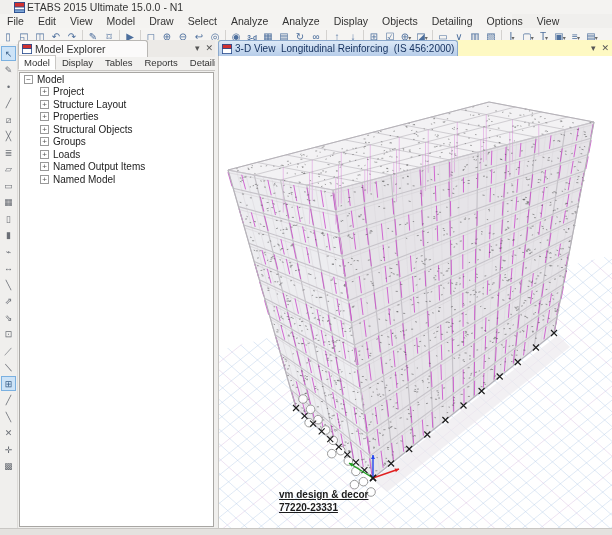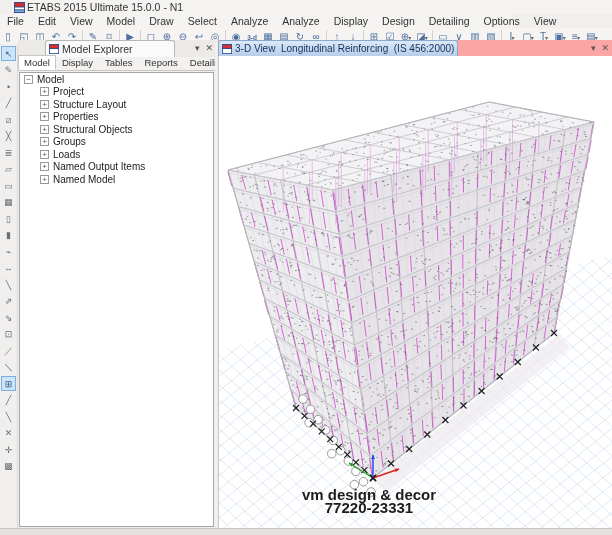--- a/index.html
+++ b/index.html
@@ -26,49 +26,49 @@
   .leftstrip{position:absolute;left:0;top:44px;width:17px;height:491px;background:#f0efed;
     border-right:1px solid #dddbd8;display:flex;flex-direction:column;align-items:center;}
   .ls-icon{width:15px;height:15px;margin-top:1.5px;font-size:9px;line-height:15px;text-align:center;
     color:#6b6f76;cursor:default;border:1px solid transparent;box-sizing:border-box;}
   .ls-icon.active{background:#cde3f7;border:1px solid #7ab0e0;color:#3a5f88;}
   
   .explorer{position:absolute;left:18px;top:40px;width:198px;height:488px;}
   .exp-header{position:absolute;left:0;top:0;width:198px;height:17px;background:#eceae7;}
   .exp-tab{position:absolute;left:0;top:0;height:17px;width:130px;background:#fbfafa;
     border:1px solid #b9b7b4;border-bottom:none;border-radius:3px 3px 0 0;
-    display:flex;align-items:center;box-sizing:border-box;margin-left:27px;}
+    display:flex;align-items:center;box-sizing:border-box;}
   .exp-tab .applogo{width:10px;height:10px;margin:0 3px 0 3px;}
   .exp-title{font-size:10.5px;color:#333;}
   .win-btns{position:absolute;right:3px;top:2px;display:flex;gap:6px;font-size:9px;color:#555;}
   .win-btns span{cursor:default;line-height:12px;}
   .exp-tabs{position:absolute;left:0;top:17px;width:198px;height:14px;background:#f2f1ef;
     display:flex;align-items:flex-end;border-bottom:1px solid #c9c7c4;box-sizing:border-box;}
   .etab{font-size:9.5px;color:#333;padding:1px 5px 1px 5px;border:1px solid transparent;cursor:default;}
   .etab.active{background:#fff;border:1px solid #c9c7c4;border-bottom:1px solid #fff;}
   .tree-box{position:absolute;left:1px;top:32px;width:195px;height:455px;background:#fff;
     border:1px solid #a8a6a3;box-sizing:border-box;overflow:hidden;}
   .tree-row{display:flex;align-items:center;height:12.5px;font-size:10px;color:#222;cursor:default;}
   .tree-row .pm{width:9px;height:9px;border:1px solid #999;box-sizing:border-box;font-size:8px;
     line-height:7px;text-align:center;color:#555;background:#fff;margin-right:4px;flex:0 0 auto;}
   .indent0{padding-left:4px;} .indent1{padding-left:20px;}
   
   .mainview{position:absolute;left:218px;top:40px;width:394px;height:488px;}
-  .mv-header{position:absolute;left:0;top:0;width:394px;height:16px;background:#fca5a5;}
+  .mv-header{position:absolute;left:0;top:0;width:394px;height:16px;background:#fef9c3;}
   .mv-tab{position:absolute;left:0;top:0;height:16px;width:240px;
     background:linear-gradient(#dce9f7,#b7cde9);
     border:1px solid #8aa8cc;border-bottom:none;border-radius:3px 3px 0 0;
     display:flex;align-items:center;box-sizing:border-box;}
   .mv-tab .applogo{width:10px;height:10px;margin:0 3px;}
   .mv-title{font-size:10px;color:#15315e;white-space:pre;}
   .viewport{position:absolute;left:0;top:16px;width:394px;height:472px;background:#fff;
     border-left:1px solid #c9c7c4;box-sizing:border-box;}
   .viewport svg{position:absolute;left:0;top:0;}
-  .watermark{position:absolute;left:60px;top:432px;width:180px;text-align:center;
-    color:#1c1c1c;font-weight:bold;font-size:15px;line-height:13px;}
+  .watermark{position:absolute;left:60px;top:432px;width:180px;text-align:left;
+    color:#1c1c1c;font-weight:bold;font-size:10px;line-height:13px;text-decoration:underline;}
   .status-strip{position:absolute;left:0;top:528px;width:612px;height:7px;background:#e4e2df;
     border-top:1px solid #c9c7c4;box-sizing:border-box;}
   .gap-strip{position:absolute;left:215px;top:40px;width:3px;height:488px;background:#f0efed;}
 </style>
 </head>
 <body>
 
 <div class="titlebar">
   <svg class="applogo" viewBox="0 0 12 12">
     <rect x="0" y="0" width="12" height="12" fill="#2a4d8f"></rect>
@@ -82,21 +82,21 @@
 <div class="menubar" id="menu-bar">
     <div class="menu-item">File</div>
     <div class="menu-item">Edit</div>
     <div class="menu-item">View</div>
     <div class="menu-item">Model</div>
     <div class="menu-item">Draw</div>
     <div class="menu-item">Select</div>
     <div class="menu-item">Analyze</div>
     <div class="menu-item">Analyze</div>
     <div class="menu-item">Display</div>
-    <div class="menu-item">Design</div>
+    <div class="menu-item">Objects</div>
     <div class="menu-item">Detailing</div>
     <div class="menu-item">Options</div>
     <div class="menu-item">View</div>
   </div>
 <div class="toolbar" id="toolbar">
     <div class="tb-icon">▯</div>
     <div class="tb-icon">◱</div>
     <div class="tb-icon">◫</div>
     <div class="tb-icon">↶</div>
     <div class="tb-icon">↷</div>

